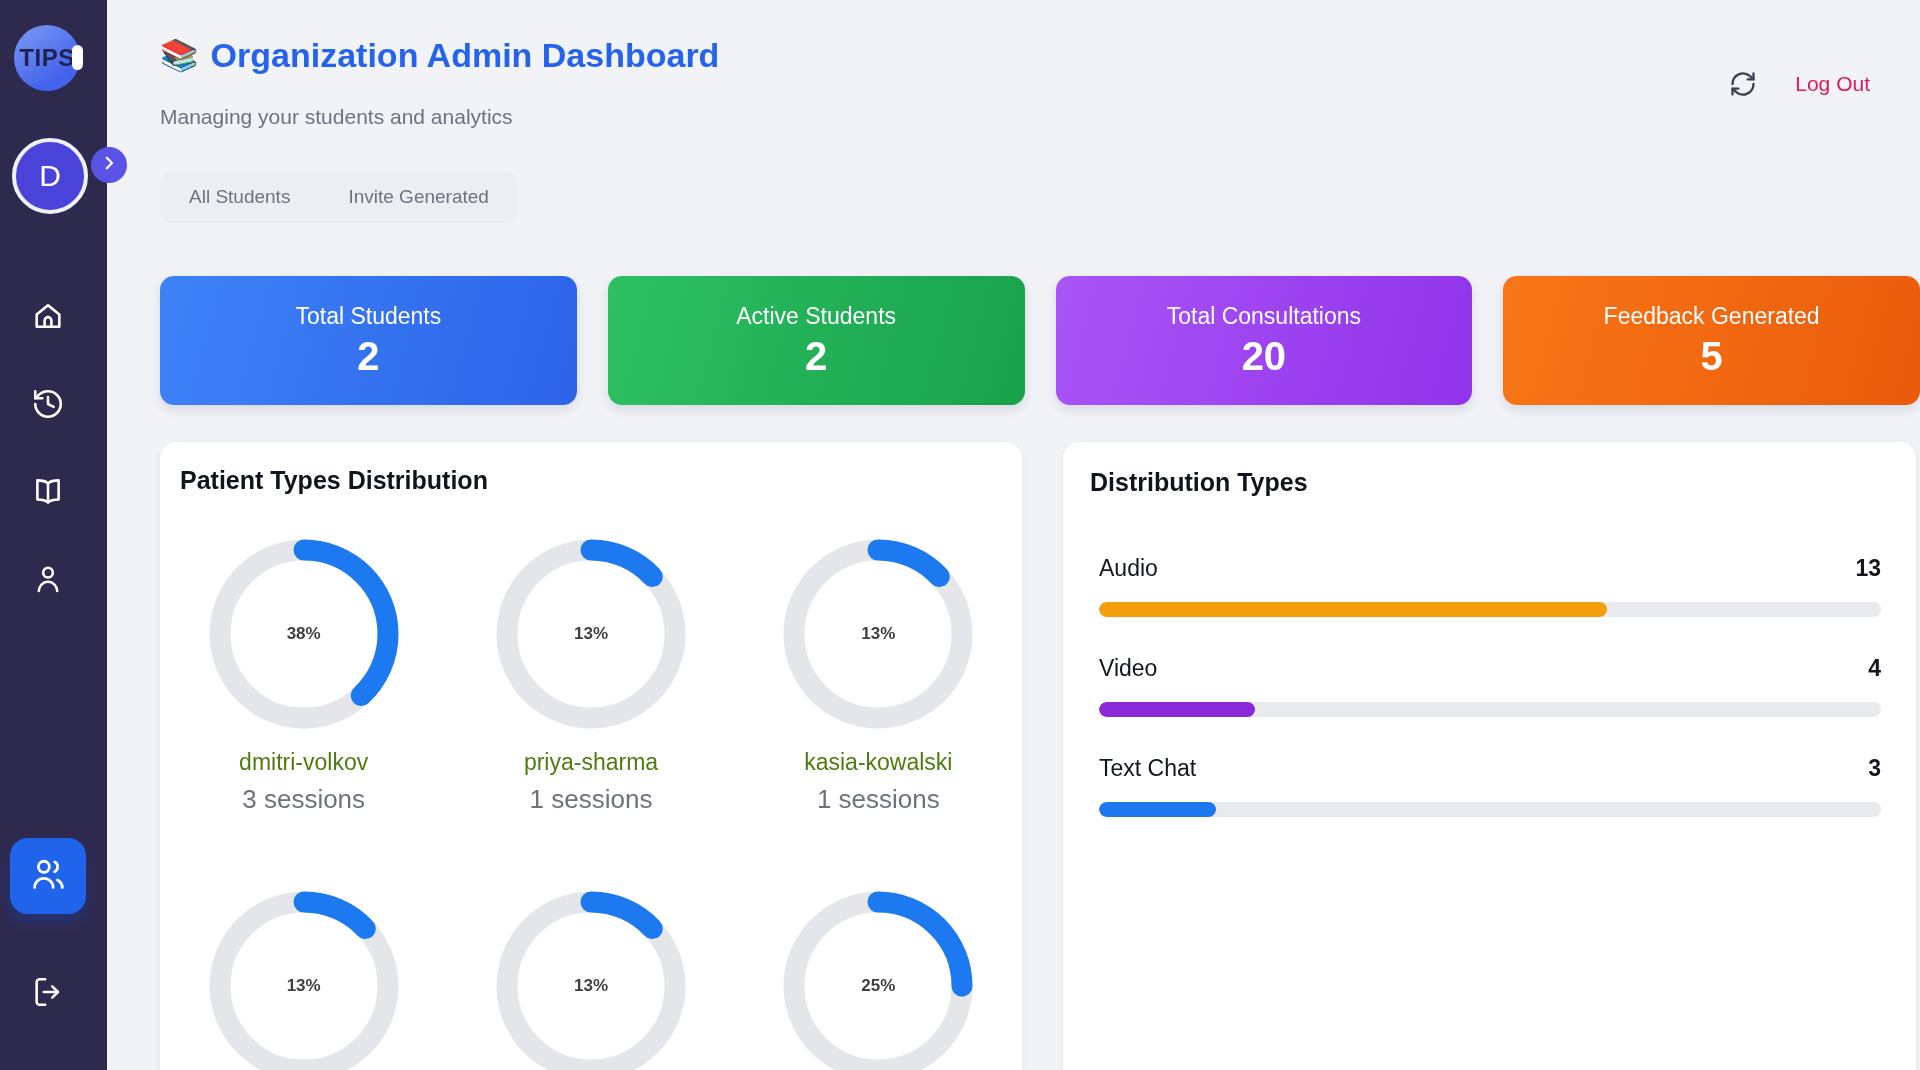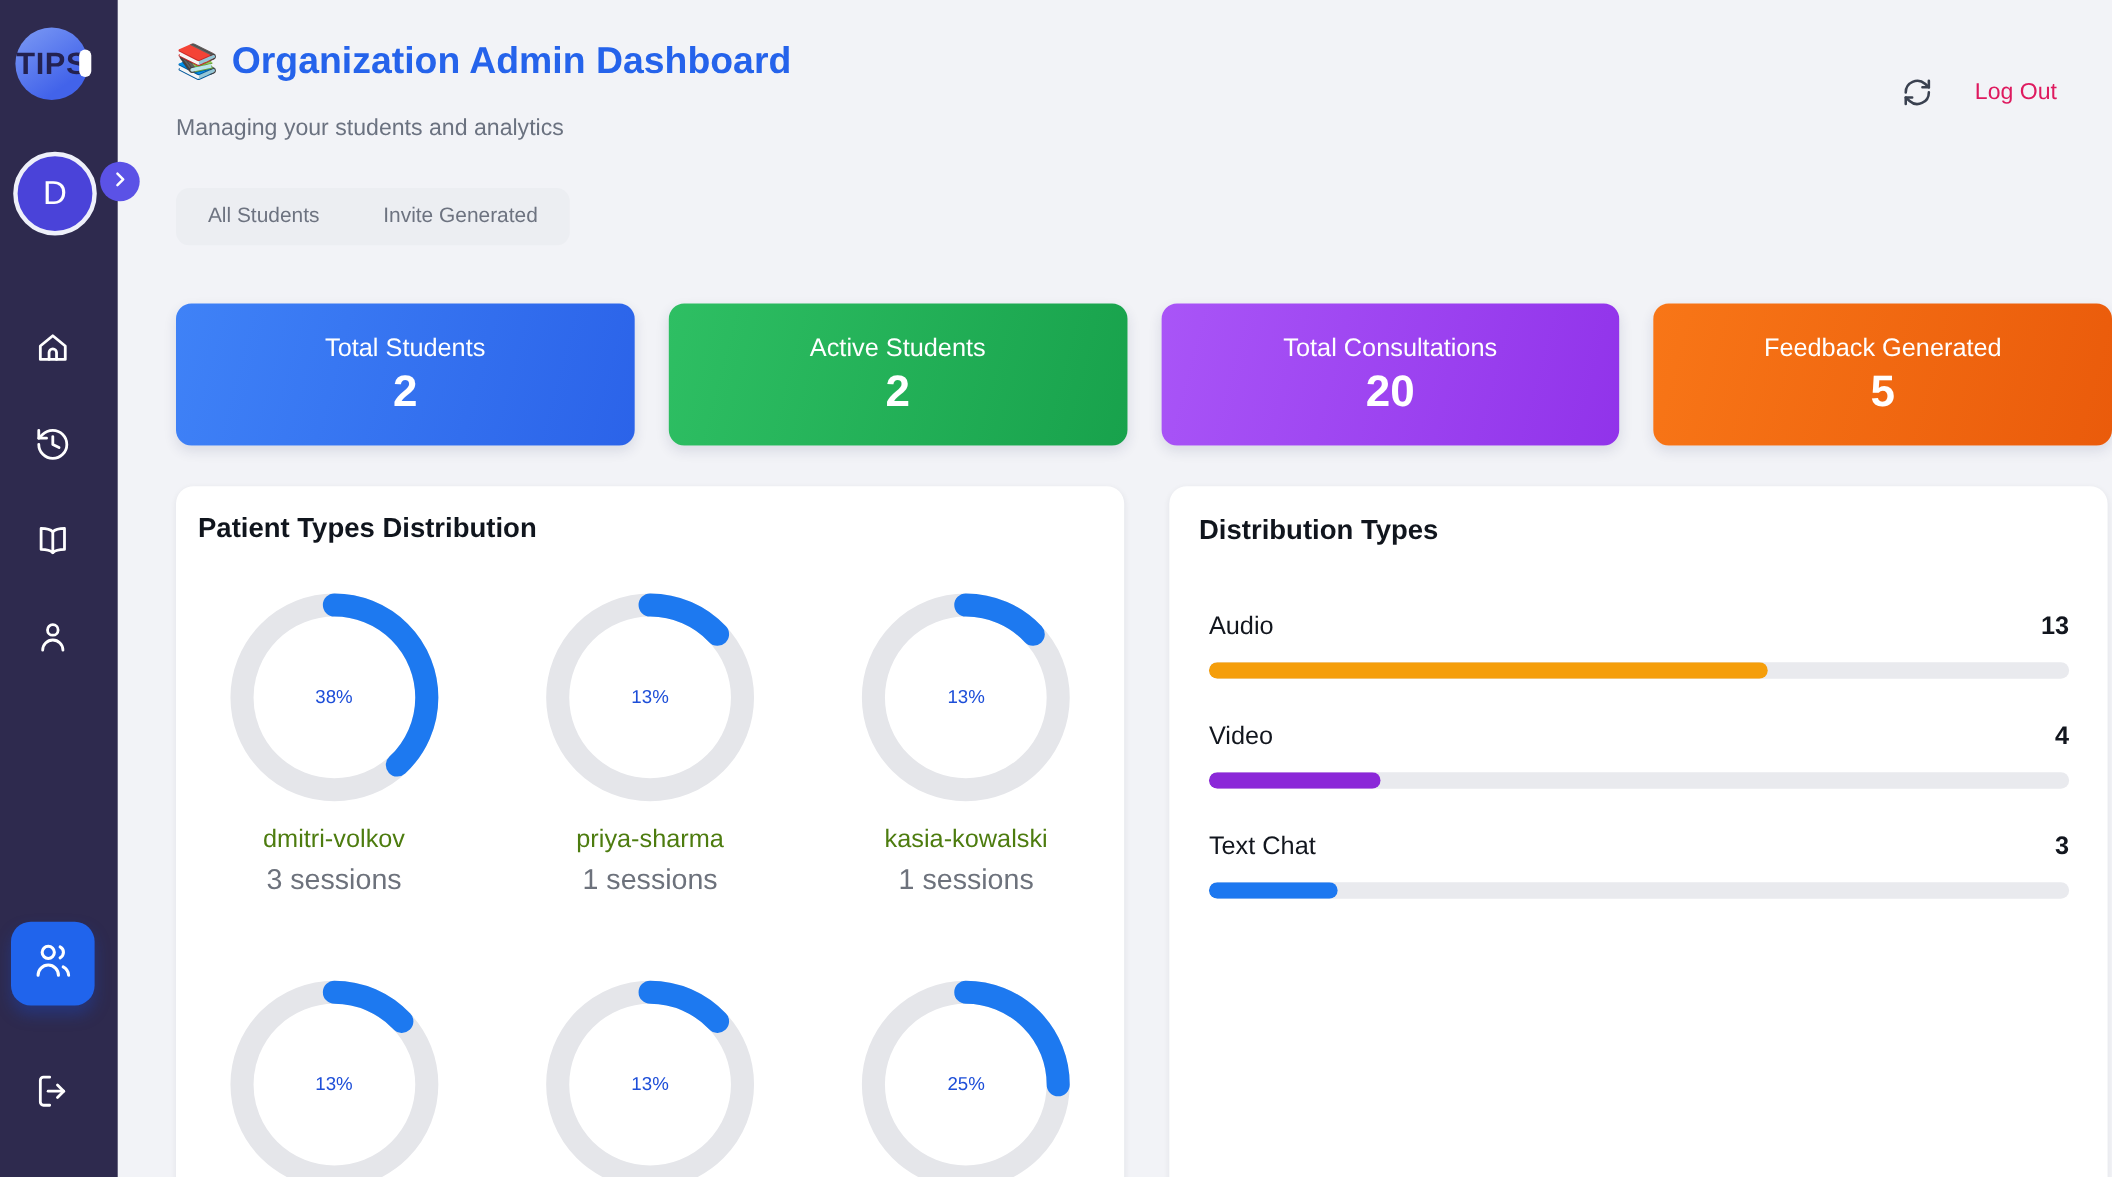--- a/index.html
+++ b/index.html
@@ -4,21 +4,21 @@
 <style>
   * { margin:0; padding:0; box-sizing:border-box; }
   html,body { width:1920px; height:1070px; overflow:hidden; }
   body { font-family:"Liberation Sans", sans-serif; background:#f2f3f7; }
   .screen { position:relative; width:1920px; height:1070px; overflow:hidden; }
 
   
   .sidebar { position:absolute; left:0; top:0; width:107px; height:1070px; background:#2e2a4e; z-index:5; }
   .logo-circle { position:absolute; left:14px; top:25px; width:66px; height:66px; border-radius:50%;
     background:linear-gradient(145deg,#7d9bf4 0%,#4263ea 75%); display:flex; align-items:center; justify-content:center;
-    color:#232150; font-size:28px; font-weight:700; letter-spacing:.5px; }
+    color:#232150; font-size:24px; font-weight:700; letter-spacing:.5px; }
   .logo-pill { position:absolute; left:72px; top:45px; width:11px; height:25px; background:#fff; border-radius:6px; }
   .avatar { position:absolute; left:12px; top:138px; width:76px; height:76px; border-radius:50%;
     background:#4a43d9; border:4px solid #eef0fa; display:flex; align-items:center; justify-content:center;
     color:#fff; font-size:30px; }
   .chevron-btn { position:absolute; left:91px; top:147px; width:36px; height:36px; border-radius:50%;
     background:#5b52e6; display:flex; align-items:center; justify-content:center; z-index:6; }
   .side-icon { position:absolute; left:31px; width:34px; height:34px; color:#fff; }
   .side-icon svg { width:100%; height:100%; }
   .users-btn { position:absolute; left:10px; top:838px; width:76px; height:76px; border-radius:18px;
     background:#2064ec; display:flex; align-items:center; justify-content:center; color:#fff;
@@ -57,21 +57,21 @@
   .panel-title { font-size:25px; font-weight:700; color:#10151d; }
   .usage-panel .panel-title { margin:24px 0 0 20px; }
   .consult-panel .panel-title { margin:26px 0 0 27px; }
 
   
   .donut-grid { margin-top:44px; display:grid; grid-template-columns:repeat(3,1fr); row-gap:76px; justify-items:center; }
   .donut-cell { display:flex; flex-direction:column; align-items:center; }
   .donut-wrap { position:relative; width:190px; height:190px; }
   .donut-wrap svg { width:190px; height:190px; }
   .donut-pct { position:absolute; inset:0; display:flex; align-items:center; justify-content:center;
-    font-size:17px; font-weight:400; color:#1d4ed8; }
+    font-size:17px; font-weight:700; color:#404040; }
   .donut-name { margin-top:20px; font-size:23px; font-weight:500; color:#4d7c0f; }
   .donut-sessions { margin-top:8px; font-size:26px; color:#6d727c; }
 
   
   .bars { margin:58px 35px 0 36px; }
   .bar-row { margin-bottom:38px; }
   .bar-head { display:flex; justify-content:space-between; align-items:center; font-size:23px; color:#12161e; }
   .bar-value { font-weight:700; }
   .bar-track { margin-top:20px; height:15px; border-radius:8px; background:#e9eaee; overflow:hidden; }
   .bar-fill { height:100%; border-radius:8px; }

